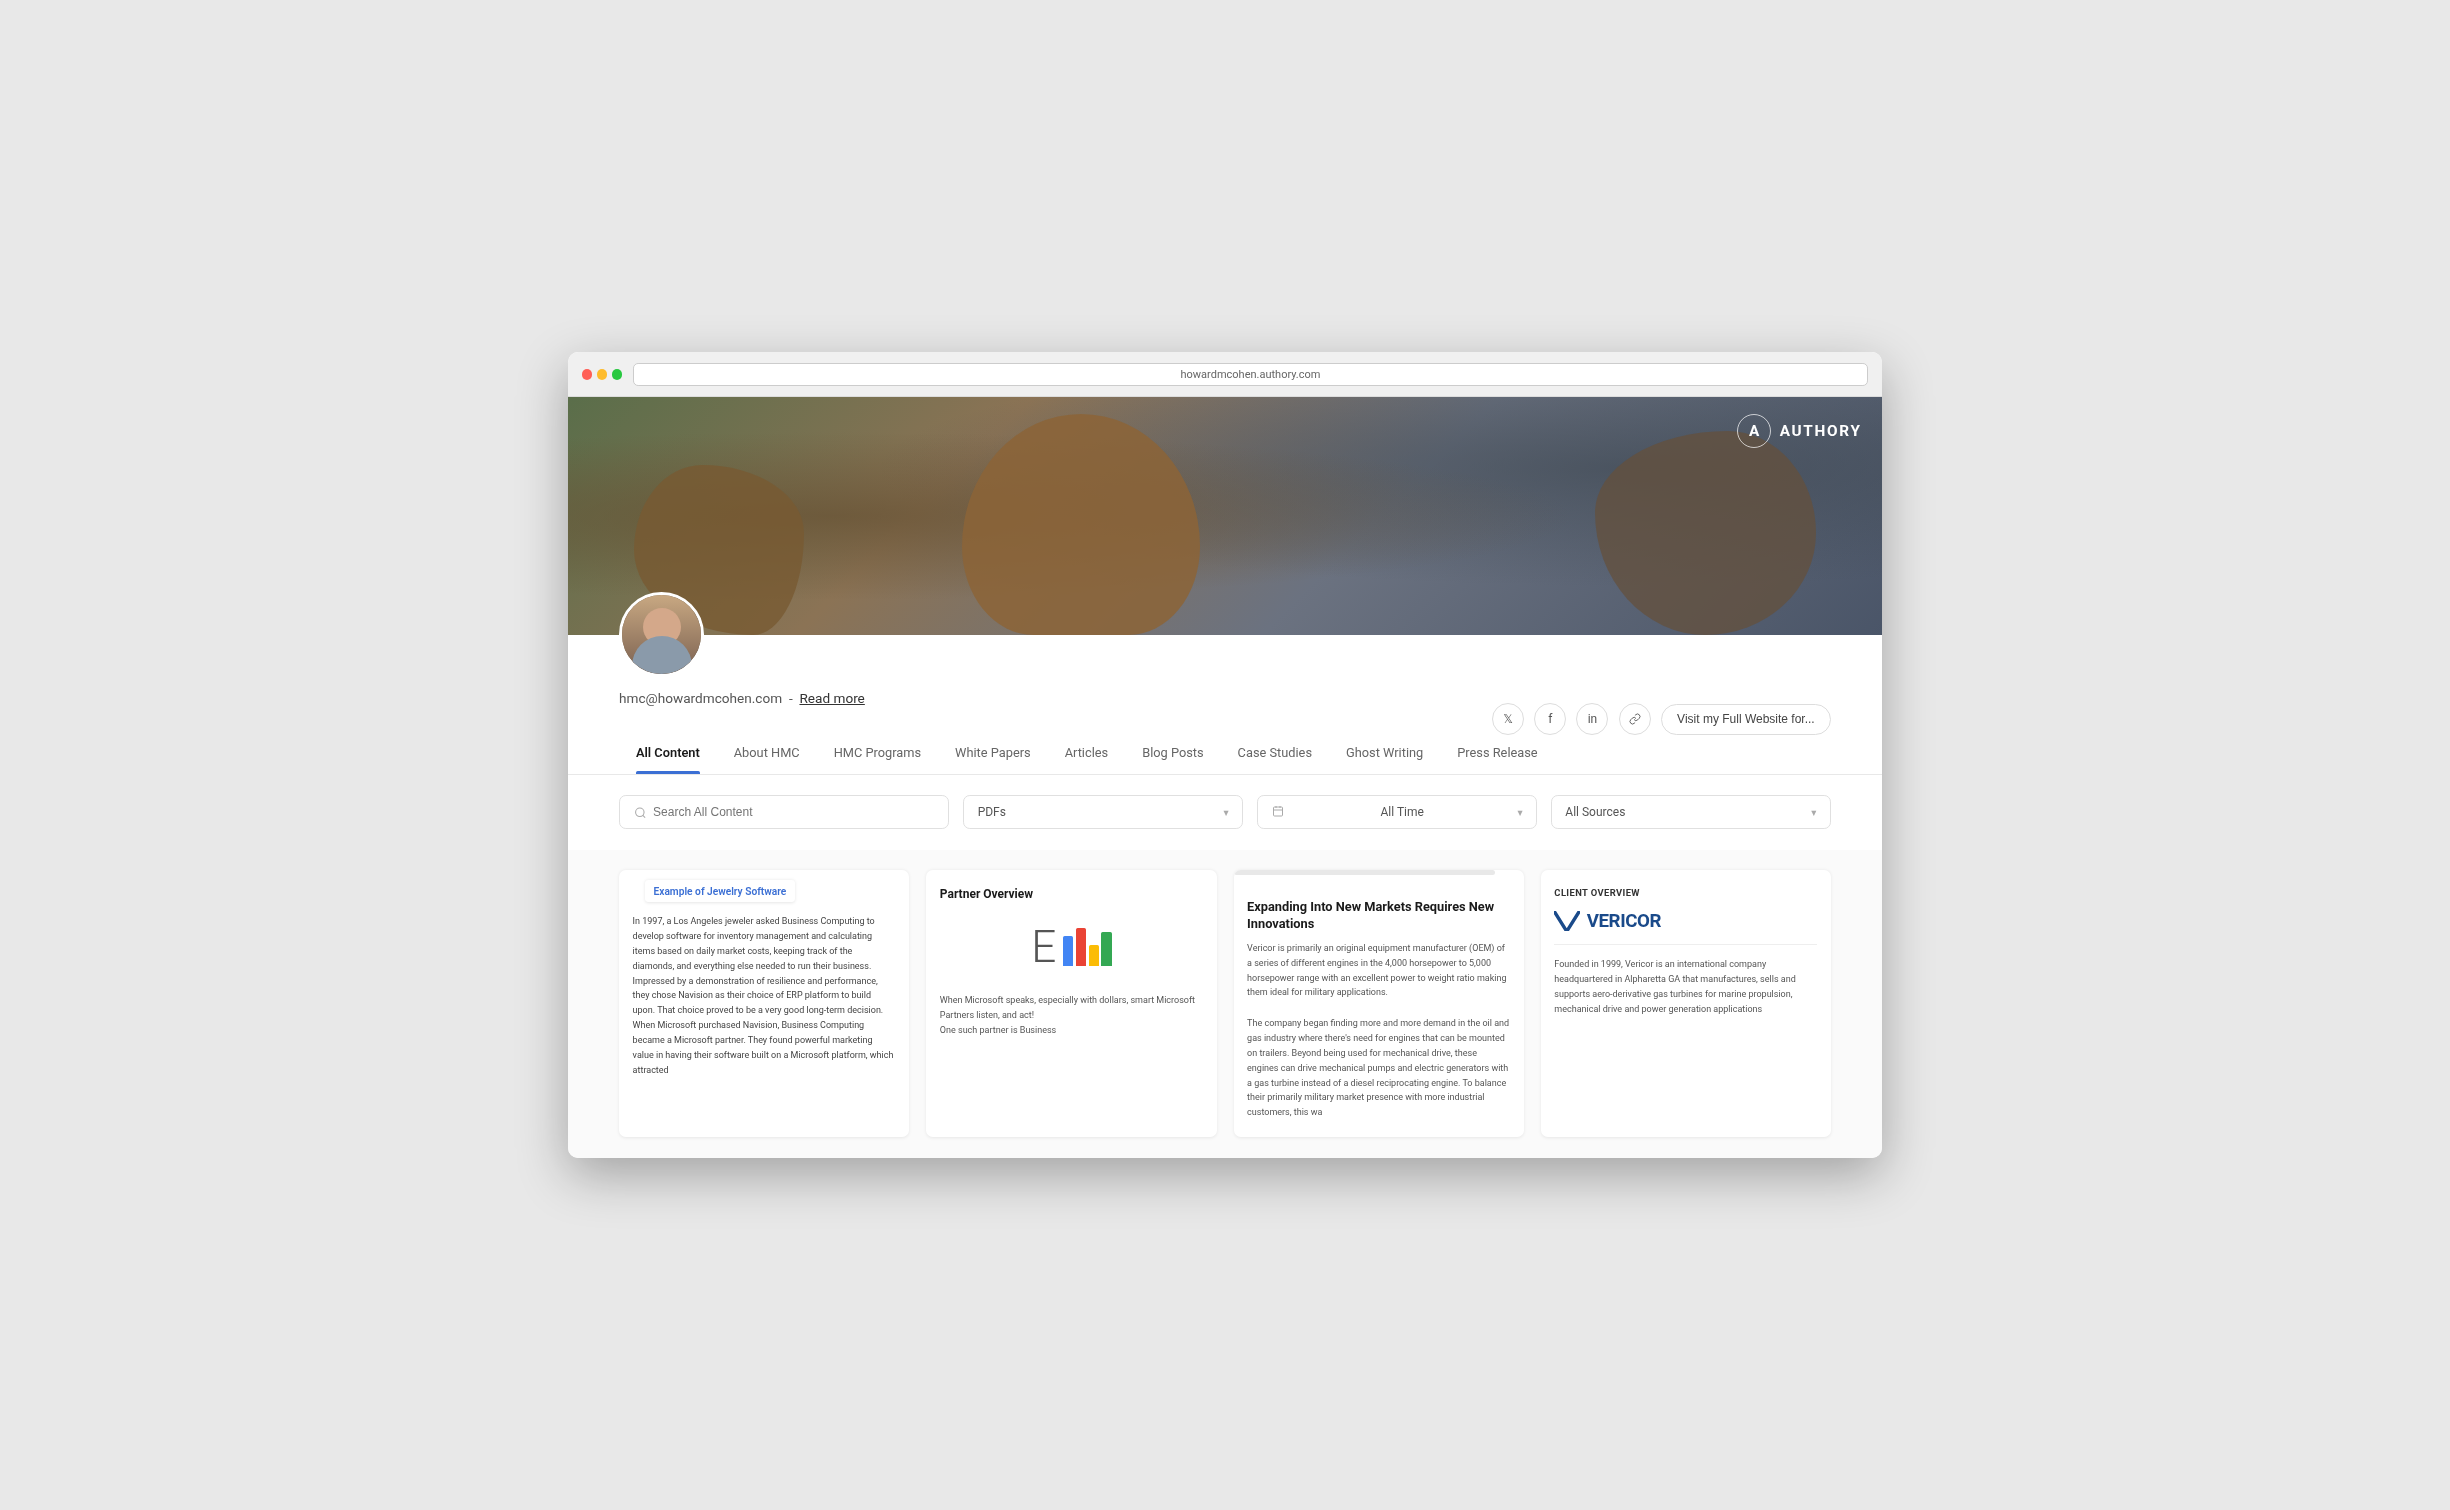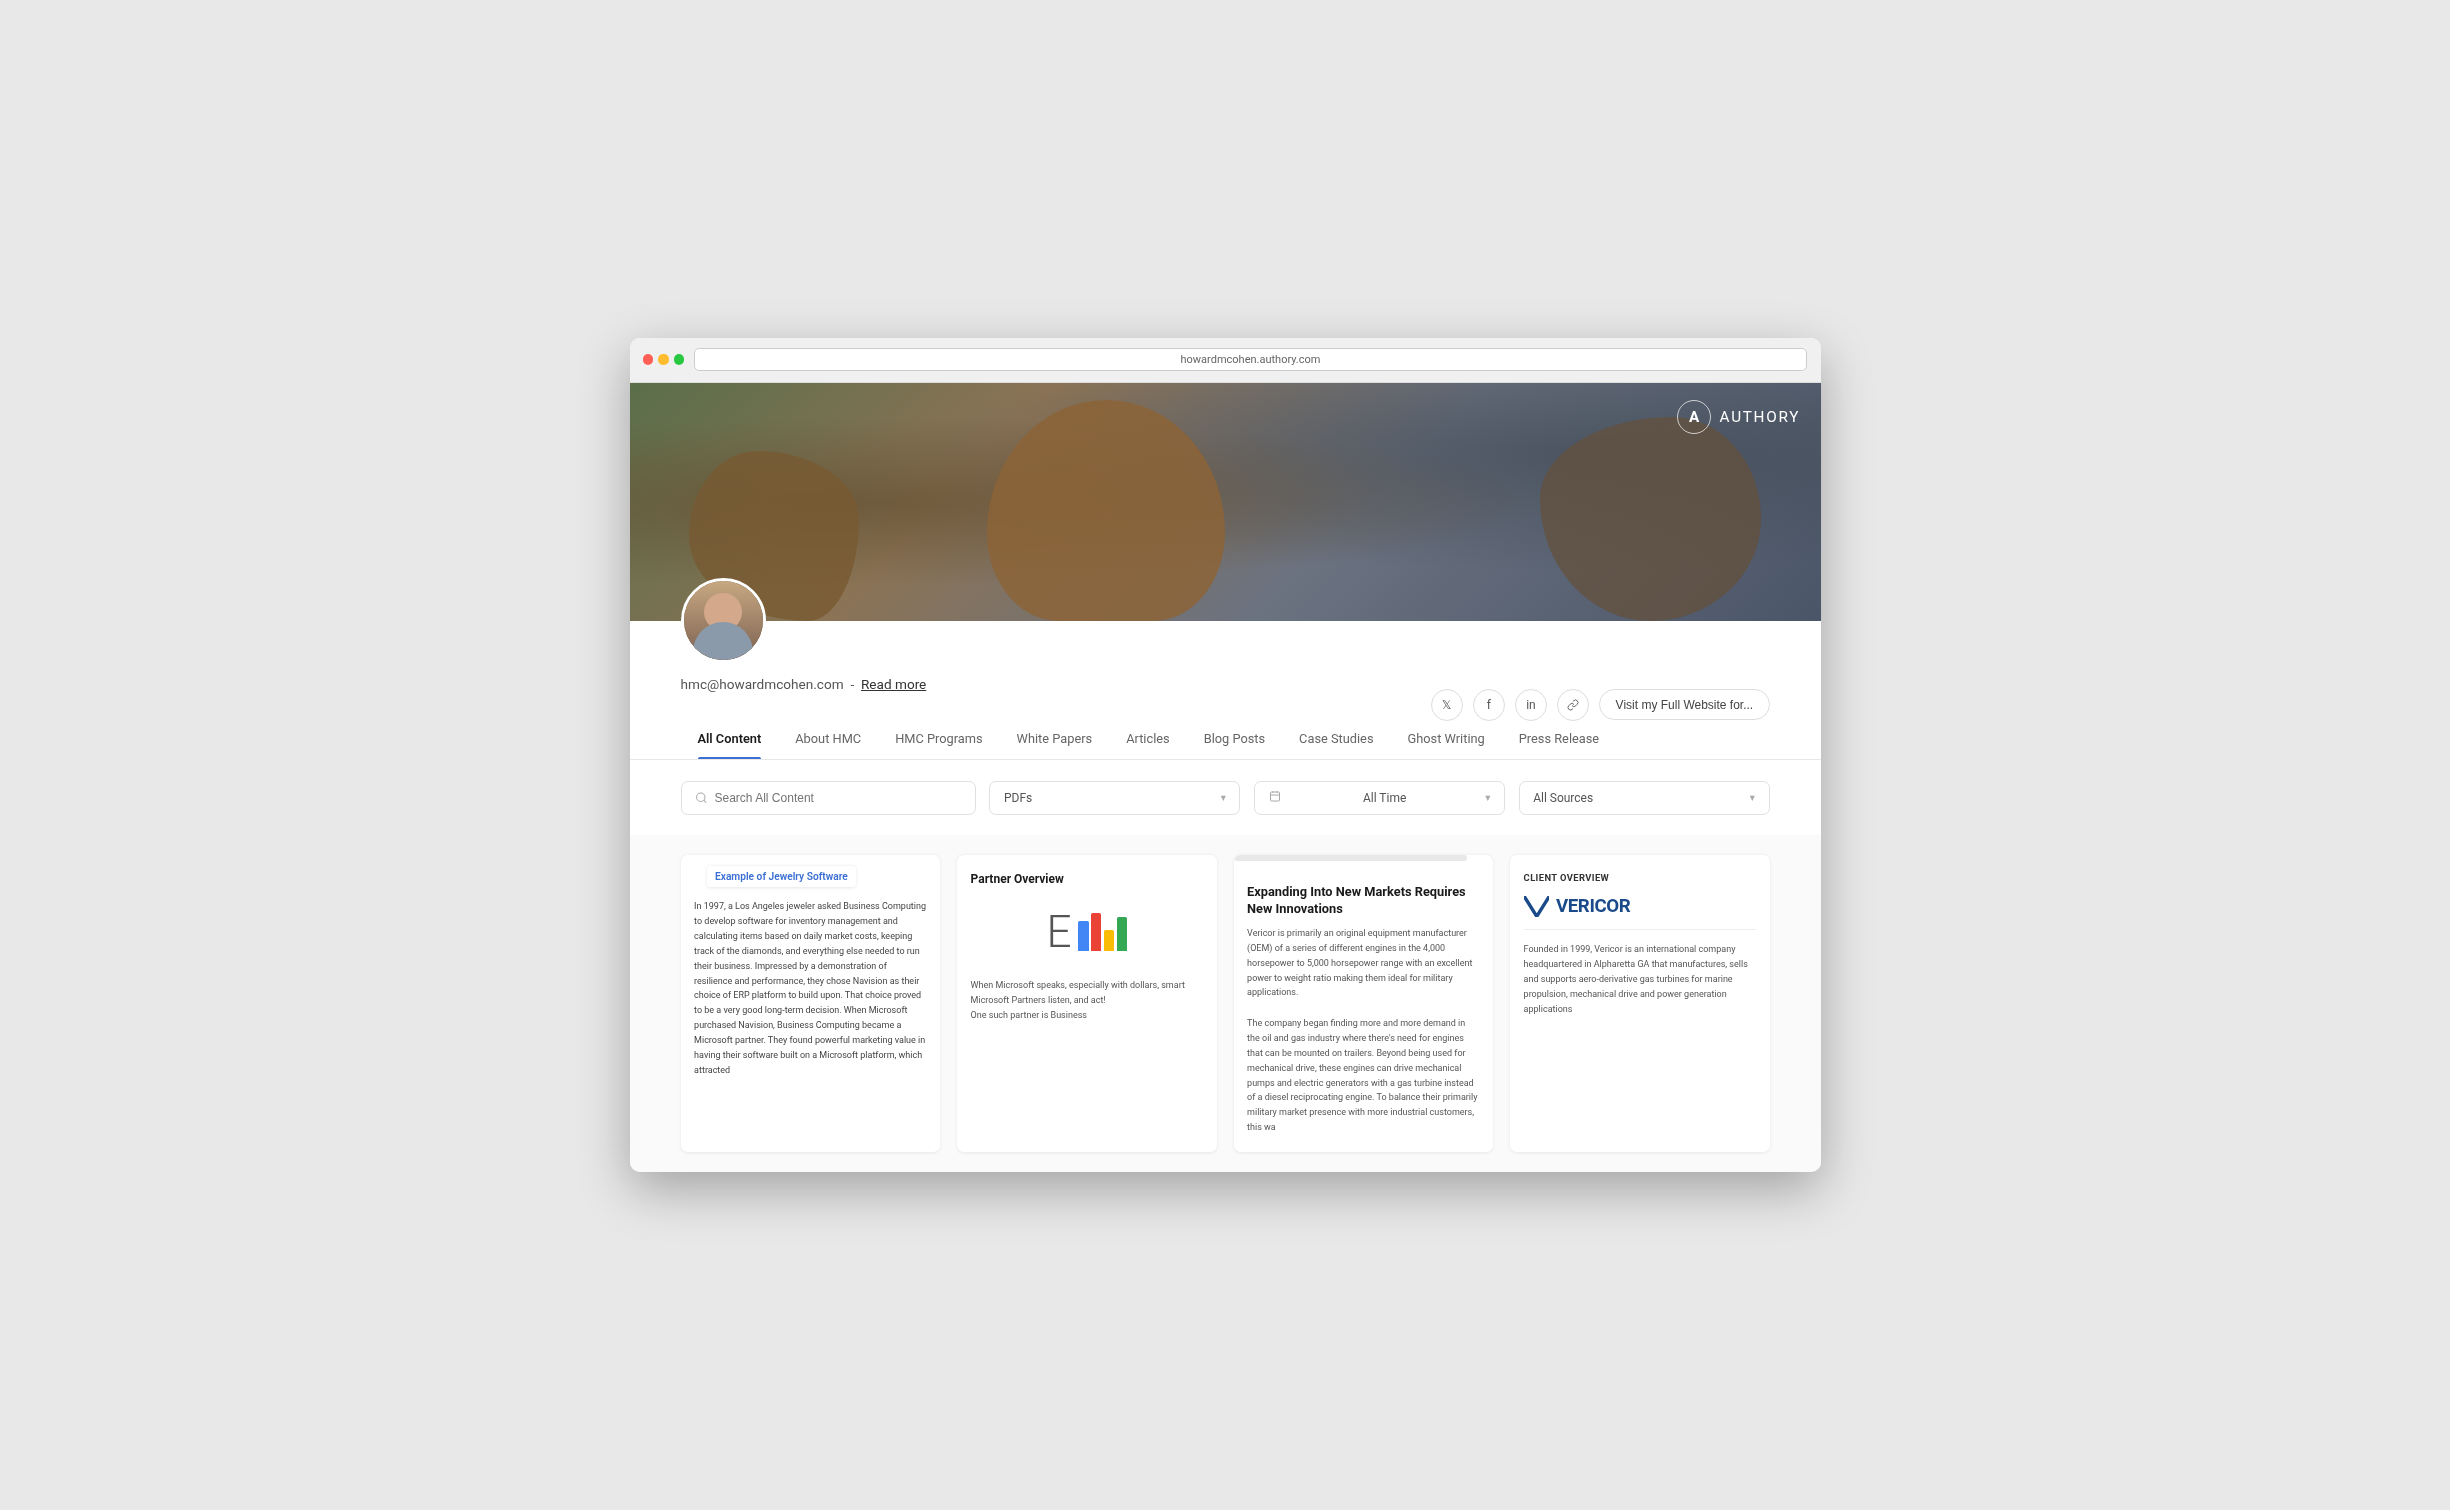--- a/index.html
+++ b/index.html
@@ -7,21 +7,21 @@
       font-family: -apple-system, BlinkMacSystemFont, 'Segoe UI', Roboto, sans-serif;
       background: #e8e8e8;
       display: flex;
       justify-content: center;
       align-items: center;
       min-height: 100vh;
       padding: 17px;
     }
 
     .browser-window {
-      width: 1191px;
+      width: 1314px;
       background: #fff;
       border-radius: 10.2px;
       box-shadow: 0 17px 51px rgba(0,0,0,0.3);
       overflow: hidden;
     }
 
     .browser-chrome {
       background: #f0f0f0;
       padding: 10.2px 13.6px;
       display: flex;
@@ -122,21 +122,21 @@
       display: flex;
       align-items: center;
       justify-content: center;
       font-size: 15.3px;
       font-weight: bold;
       color: white;
     }
 
     .authory-text {
       font-size: 15.3px;
-      font-weight: 400;
+      font-weight: 700;
       letter-spacing: 1.7px;
       color: white;
       text-align: right;
     }
 
     
     .profile-section {
       background: #fff;
       padding: 0 51px 25.5px;
       position: relative;

